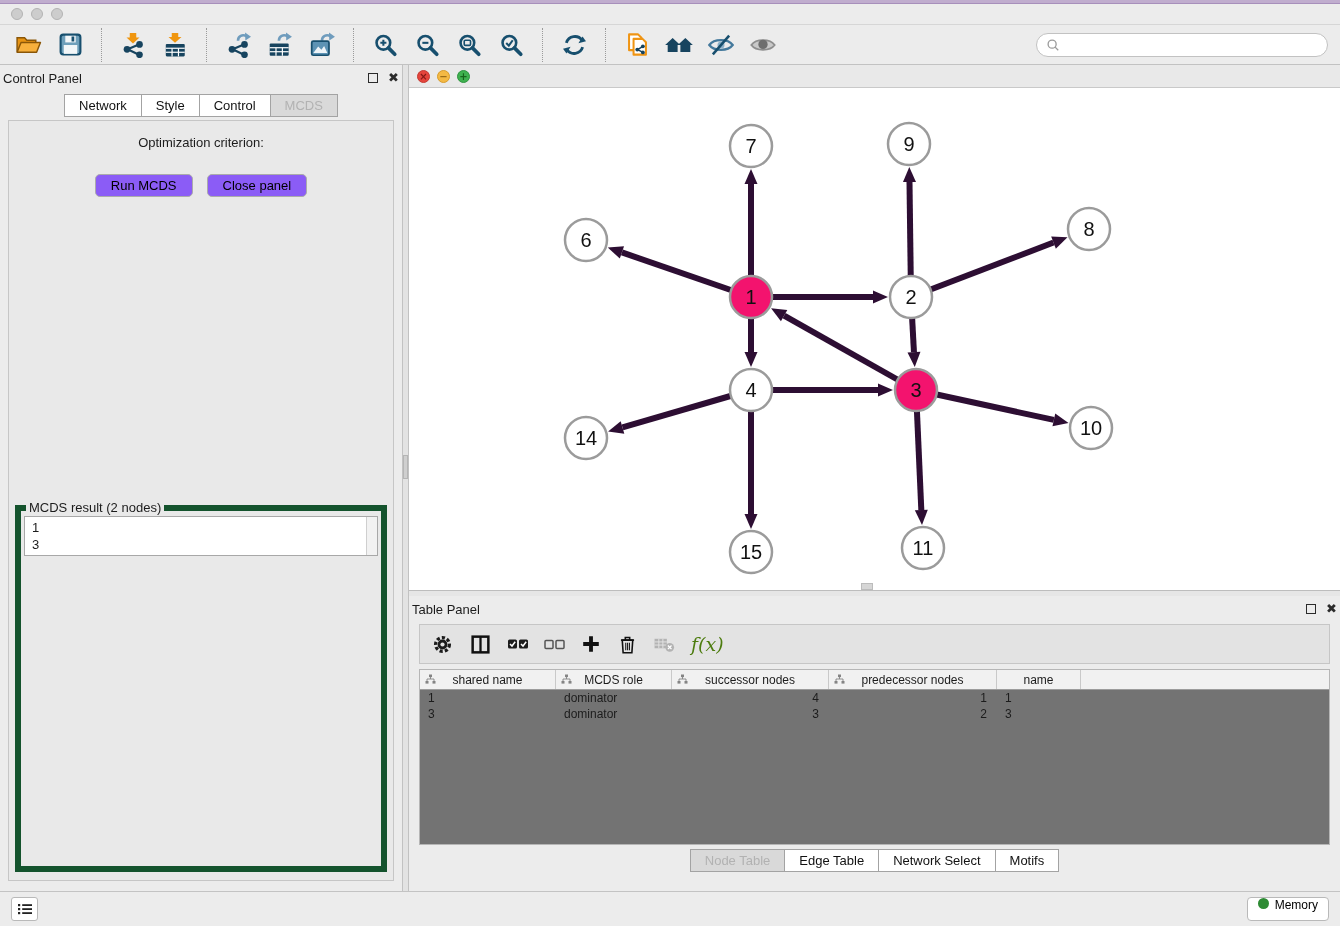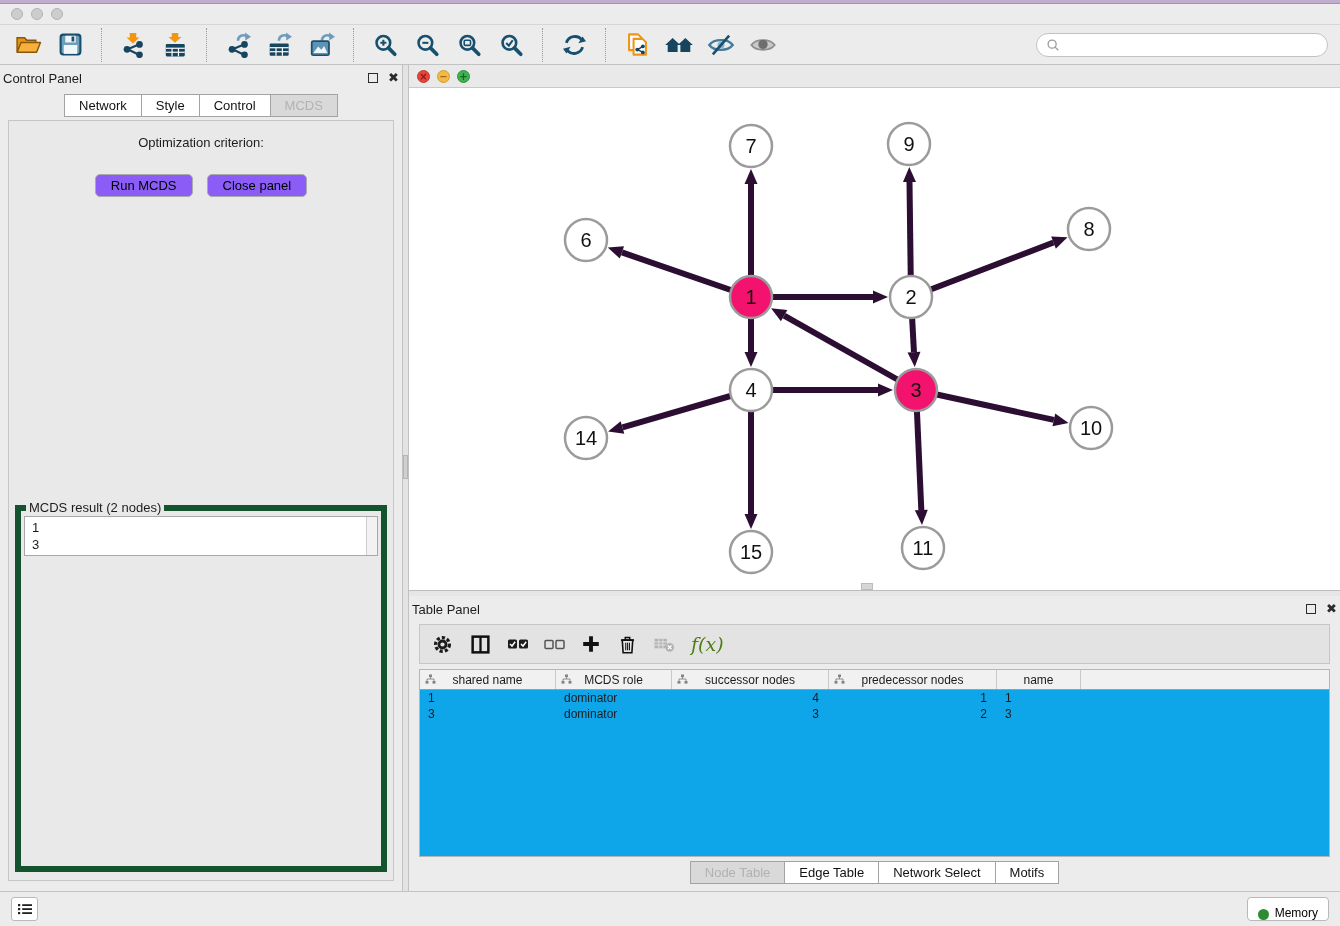--- a/index.html
+++ b/index.html
@@ -67,35 +67,35 @@
   .canvas-handle { position:absolute; bottom:0; left:452px; width:12px; height:7px; background:#d6d6d6; border:1px solid #bcbcbc; }
 
   .h-divider { height:5px; background:#e6e6e6; }
 
   
   .table-panel { flex:1; display:flex; flex-direction:column; }
   .tp-toolbar { margin:2px 10px 0; height:40px; background:#e3e3e3; border:1px solid #c6c6c6; display:flex; align-items:center; gap:15px; padding:0 11px; }
   .tp-ic { display:flex; align-items:center; justify-content:center; }
   .fx-label { font-family:"DejaVu Serif",serif; font-style:italic; font-size:19px; color:#4d7c0f; }
 
-  .tp-table { margin:5px 10px 0; flex:1; background:#0ea5e9; border:1px solid #b6b6b6; display:flex; flex-direction:column; overflow:hidden; }
+  .tp-table { margin:5px 10px 0; flex:1; background:#737373; border:1px solid #b6b6b6; display:flex; flex-direction:column; overflow:hidden; }
   .thead { display:flex; background:#f1f1f1; border-bottom:1px solid #9c9c9c; height:20px; flex:0 0 auto; }
   .th { position:relative; display:flex; align-items:center; justify-content:center; font-size:12px; border-right:1px solid #c9c9c9; }
   .th .sort-ic { position:absolute; left:5px; top:4px; }
   .th-fill { flex:1; border-right:none !important; }
   .tr { display:flex; height:16px; align-items:center; font-size:12px; }
   .td { height:16px; line-height:16px; white-space:nowrap; overflow:hidden; }
   .al { padding-left:8px; text-align:left; }
   .ar { padding-right:10px; text-align:right; }
-  .tp-tabs { height:30px; display:flex; justify-content:center; align-items:center; flex:0 0 auto; margin-bottom:4px; }
+  .tp-tabs { height:30px; display:flex; justify-content:center; align-items:center; flex:0 0 auto; margin-bottom:16px; }
 
   
   .statusbar { height:34px; border-top:1px solid #c3c3c3; display:flex; align-items:center; padding:0 11px; background:#ececec; }
   .sb-btn { width:27px; height:24px; background:#fff; border:1px solid #b9b9b9; border-radius:3px; display:flex; align-items:center; justify-content:center; }
-  .memory-btn { margin-left:auto; height:24px; background:#fff; border:1px solid #b9b9b9; border-radius:4px; display:flex; align-items:flex-end; gap:6px; padding:0 10px; font-size:12px; font-family:inherit; }
+  .memory-btn { margin-left:auto; height:24px; background:#fff; border:1px solid #b9b9b9; border-radius:4px; display:flex; align-items:flex-start; gap:6px; padding:0 10px; font-size:12px; font-family:inherit; }
   .mem-dot { width:11px; height:11px; border-radius:50%; background:#2e8b34; }
 </style>
 </head>
 <body>
 
 <div class="top-strip"></div>
 <div class="titlebar">
   <div class="lights">
     <span class="light"></span>
     <span class="light"></span>

